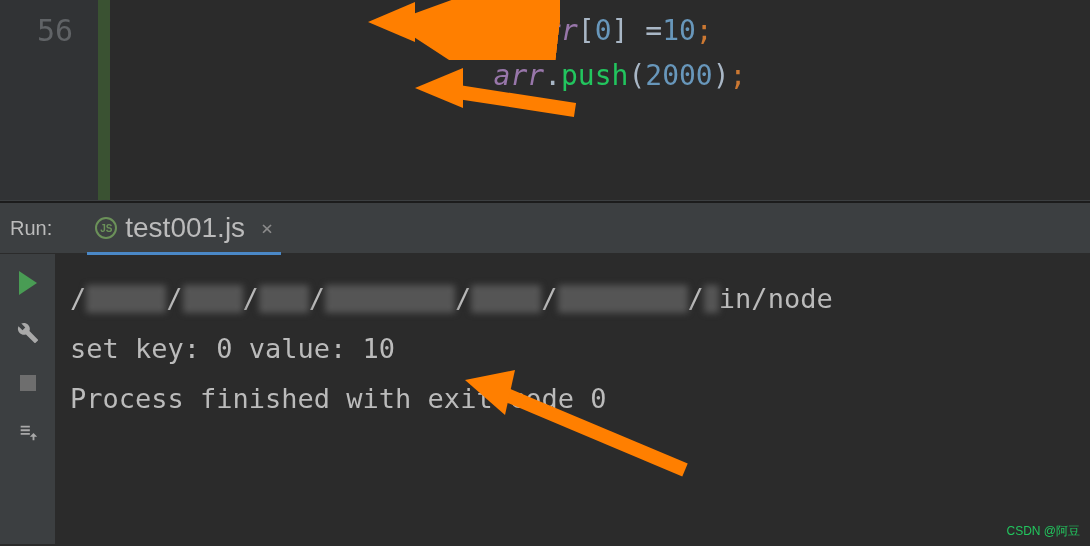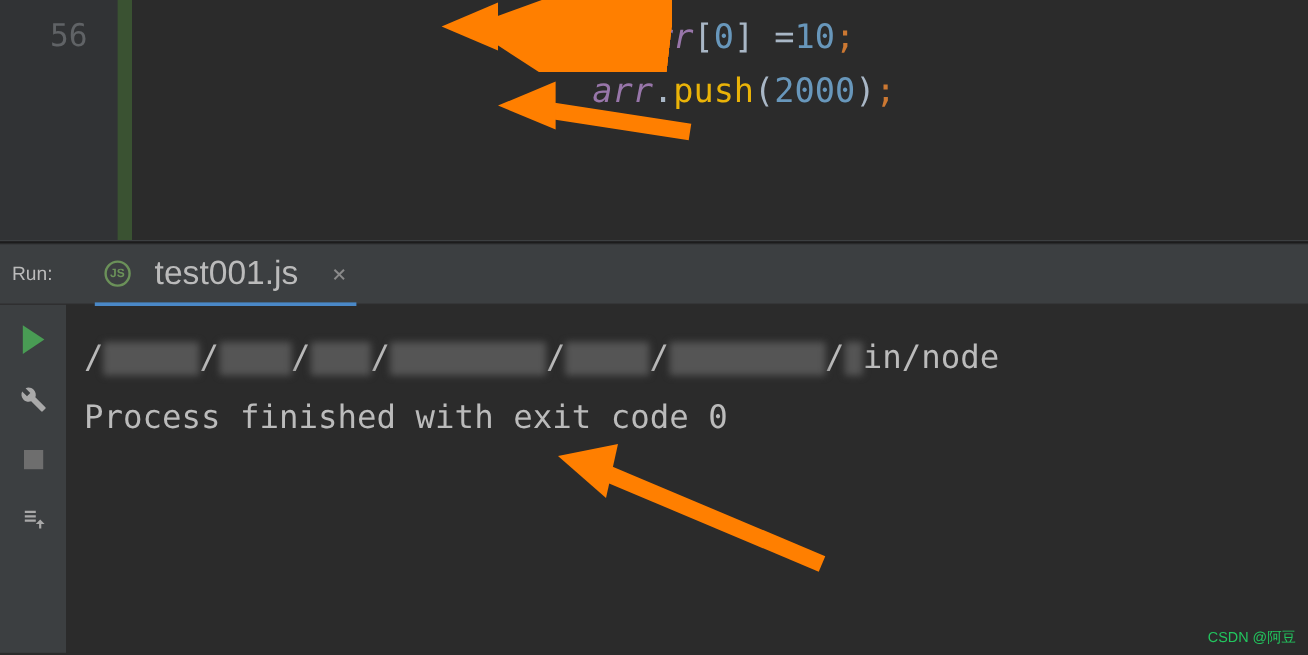--- a/index.html
+++ b/index.html
@@ -17,21 +17,21 @@
     }
     .editor-area {
       display: flex;
       height: 200px;
       background: #2b2b2b;
     }
     .gutter {
       width: 110px;
       background: #313335;
       color: #606366;
-      font-size: 26px;
+      font-size: 30px;
       padding-top: 8px;
       text-align: right;
       padding-right: 25px;
       line-height: 45px;
       border-right: 12px solid #3a5232;
     }
     .gutter-line {
       height: 45px;
     }
     .code-area {
@@ -44,48 +44,48 @@
     .code-line {
       height: 45px;
       white-space: pre;
       text-align: center;
     }
     .var { color: #9876aa; font-style: italic; }
     .bracket { color: #a9b7c6; font-style: normal; }
     .num { color: #6897bb; font-style: normal; }
     .op { color: #a9b7c6; font-style: normal; }
     .semi { color: #cc7832; font-style: normal; }
-    .method { color: #eab308; font-style: normal; }
+    .method { color: #22c55e; font-style: normal; }
     .dot { color: #a9b7c6; font-style: normal; }
     
     .divider {
       height: 4px;
       background: #1c1c1c;
       border-top: 1px solid #3c3f41;
       border-bottom: 1px solid #3c3f41;
     }
     
     .run-panel {
       background: #3c3f41;
       height: 50px;
       display: flex;
       align-items: center;
       padding-left: 10px;
       border-bottom: 1px solid #2b2b2b;
     }
     .run-label {
       color: #bbbbbb;
-      font-size: 16px;
+      font-size: 20px;
       font-family: sans-serif;
       margin-right: 35px;
     }
     .tab {
       display: flex;
       align-items: center;
-      gap: 20px;
+      gap: 8px;
       border-bottom: 3px solid #4a88c7;
       padding: 10px 8px 8px 8px;
     }
     .js-icon {
       width: 22px;
       height: 22px;
       background: #3c3f41;
       border: 2px solid #6b9159;
       border-radius: 50%;
       display: flex;
@@ -246,20 +246,21 @@
         <span>/</span>
         <span class="redacted" style="width:130px"></span>
         <span>/</span>
         <span class="redacted" style="width:70px"></span>
         <span>/</span>
         <span class="redacted" style="width:130px"></span>
         <span>/</span>
         <span class="redacted" style="width:15px"></span>
         <span>in/node</span>
     </div>
+    <div class="output-line">set key: 0 value: 10</div>
     <div class="output-line"></div>
     <div class="output-line">Process finished with exit code 0</div>
   </div>
 </div>
 
 <svg class="arrow" style="left:360px; top:0px;" width="200" height="60">
   <defs>
     <marker id="ah1" markerWidth="12" markerHeight="12" refX="2" refY="6" orient="auto">
       <path d="M0,0 L12,6 L0,12 Z" fill="#ff7f00"></path>
     </marker>

